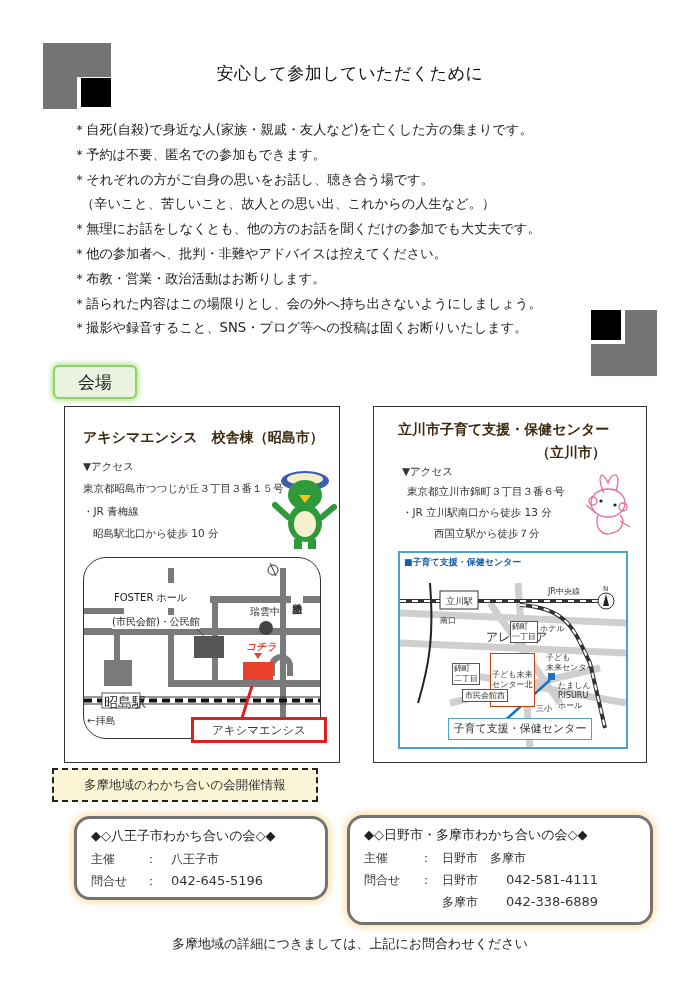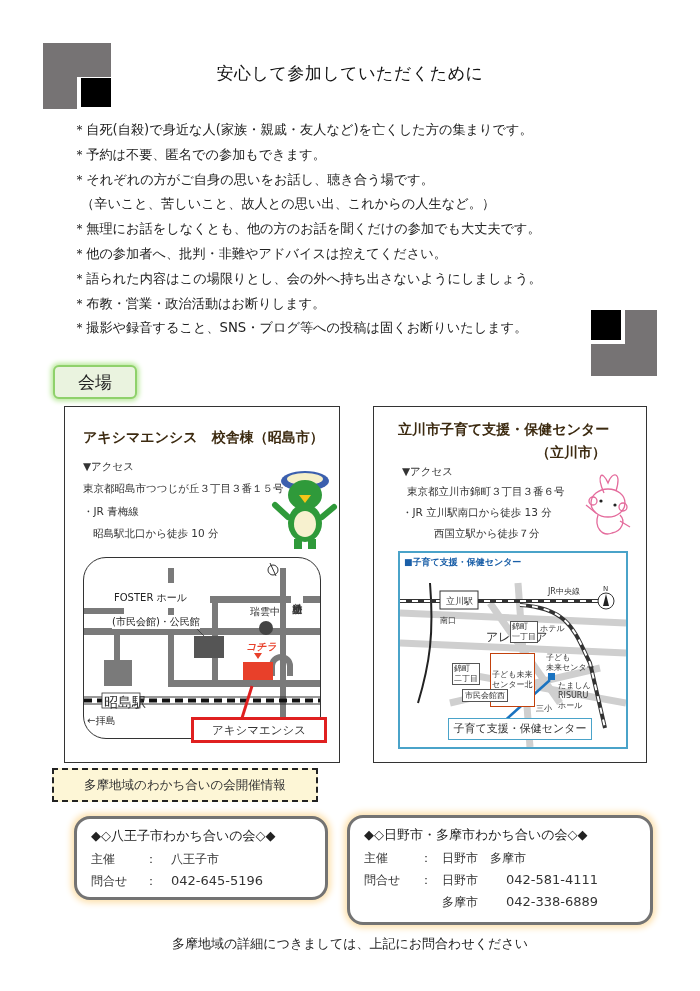--- a/index.html
+++ b/index.html
@@ -42,22 +42,22 @@
 
 <div class="abs title">安心して参加していただくために</div>
 
 <div class="abs rules">
   <div>＊自死(自殺)で身近な人(家族・親戚・友人など)を亡くした方の集まりです。</div>
   <div>＊予約は不要、匿名での参加もできます。</div>
   <div>＊それぞれの方がご自身の思いをお話し、聴き合う場です。</div>
   <div style="padding-left:8px;">（辛いこと、苦しいこと、故人との思い出、これからの人生など。）</div>
   <div>＊無理にお話をしなくとも、他の方のお話を聞くだけの参加でも大丈夫です。</div>
   <div>＊他の参加者へ、批判・非難やアドバイスは控えてください。</div>
+  <div>＊布教・営業・政治活動はお断りします。</div>
   <div>＊語られた内容はこの場限りとし、会の外へ持ち出さないようにしましょう。</div>
-  <div>＊布教・営業・政治活動はお断りします。</div>
   <div>＊撮影や録音すること、SNS・ブログ等への投稿は固くお断りいたします。</div>
 </div>
 
 <div class="abs deco-gray" style="left:591px;top:310px;width:66px;height:66px;"></div>
 <div class="abs" style="left:589px;top:308px;width:36px;height:36px;background:#fff;"></div>
 <div class="abs deco-black" style="left:591px;top:310px;width:30px;height:30px;"></div>
 
 <div class="abs venue-tag">会場</div>
 
 <div class="abs card" style="left:64px;top:406px;width:274px;height:355px;">

